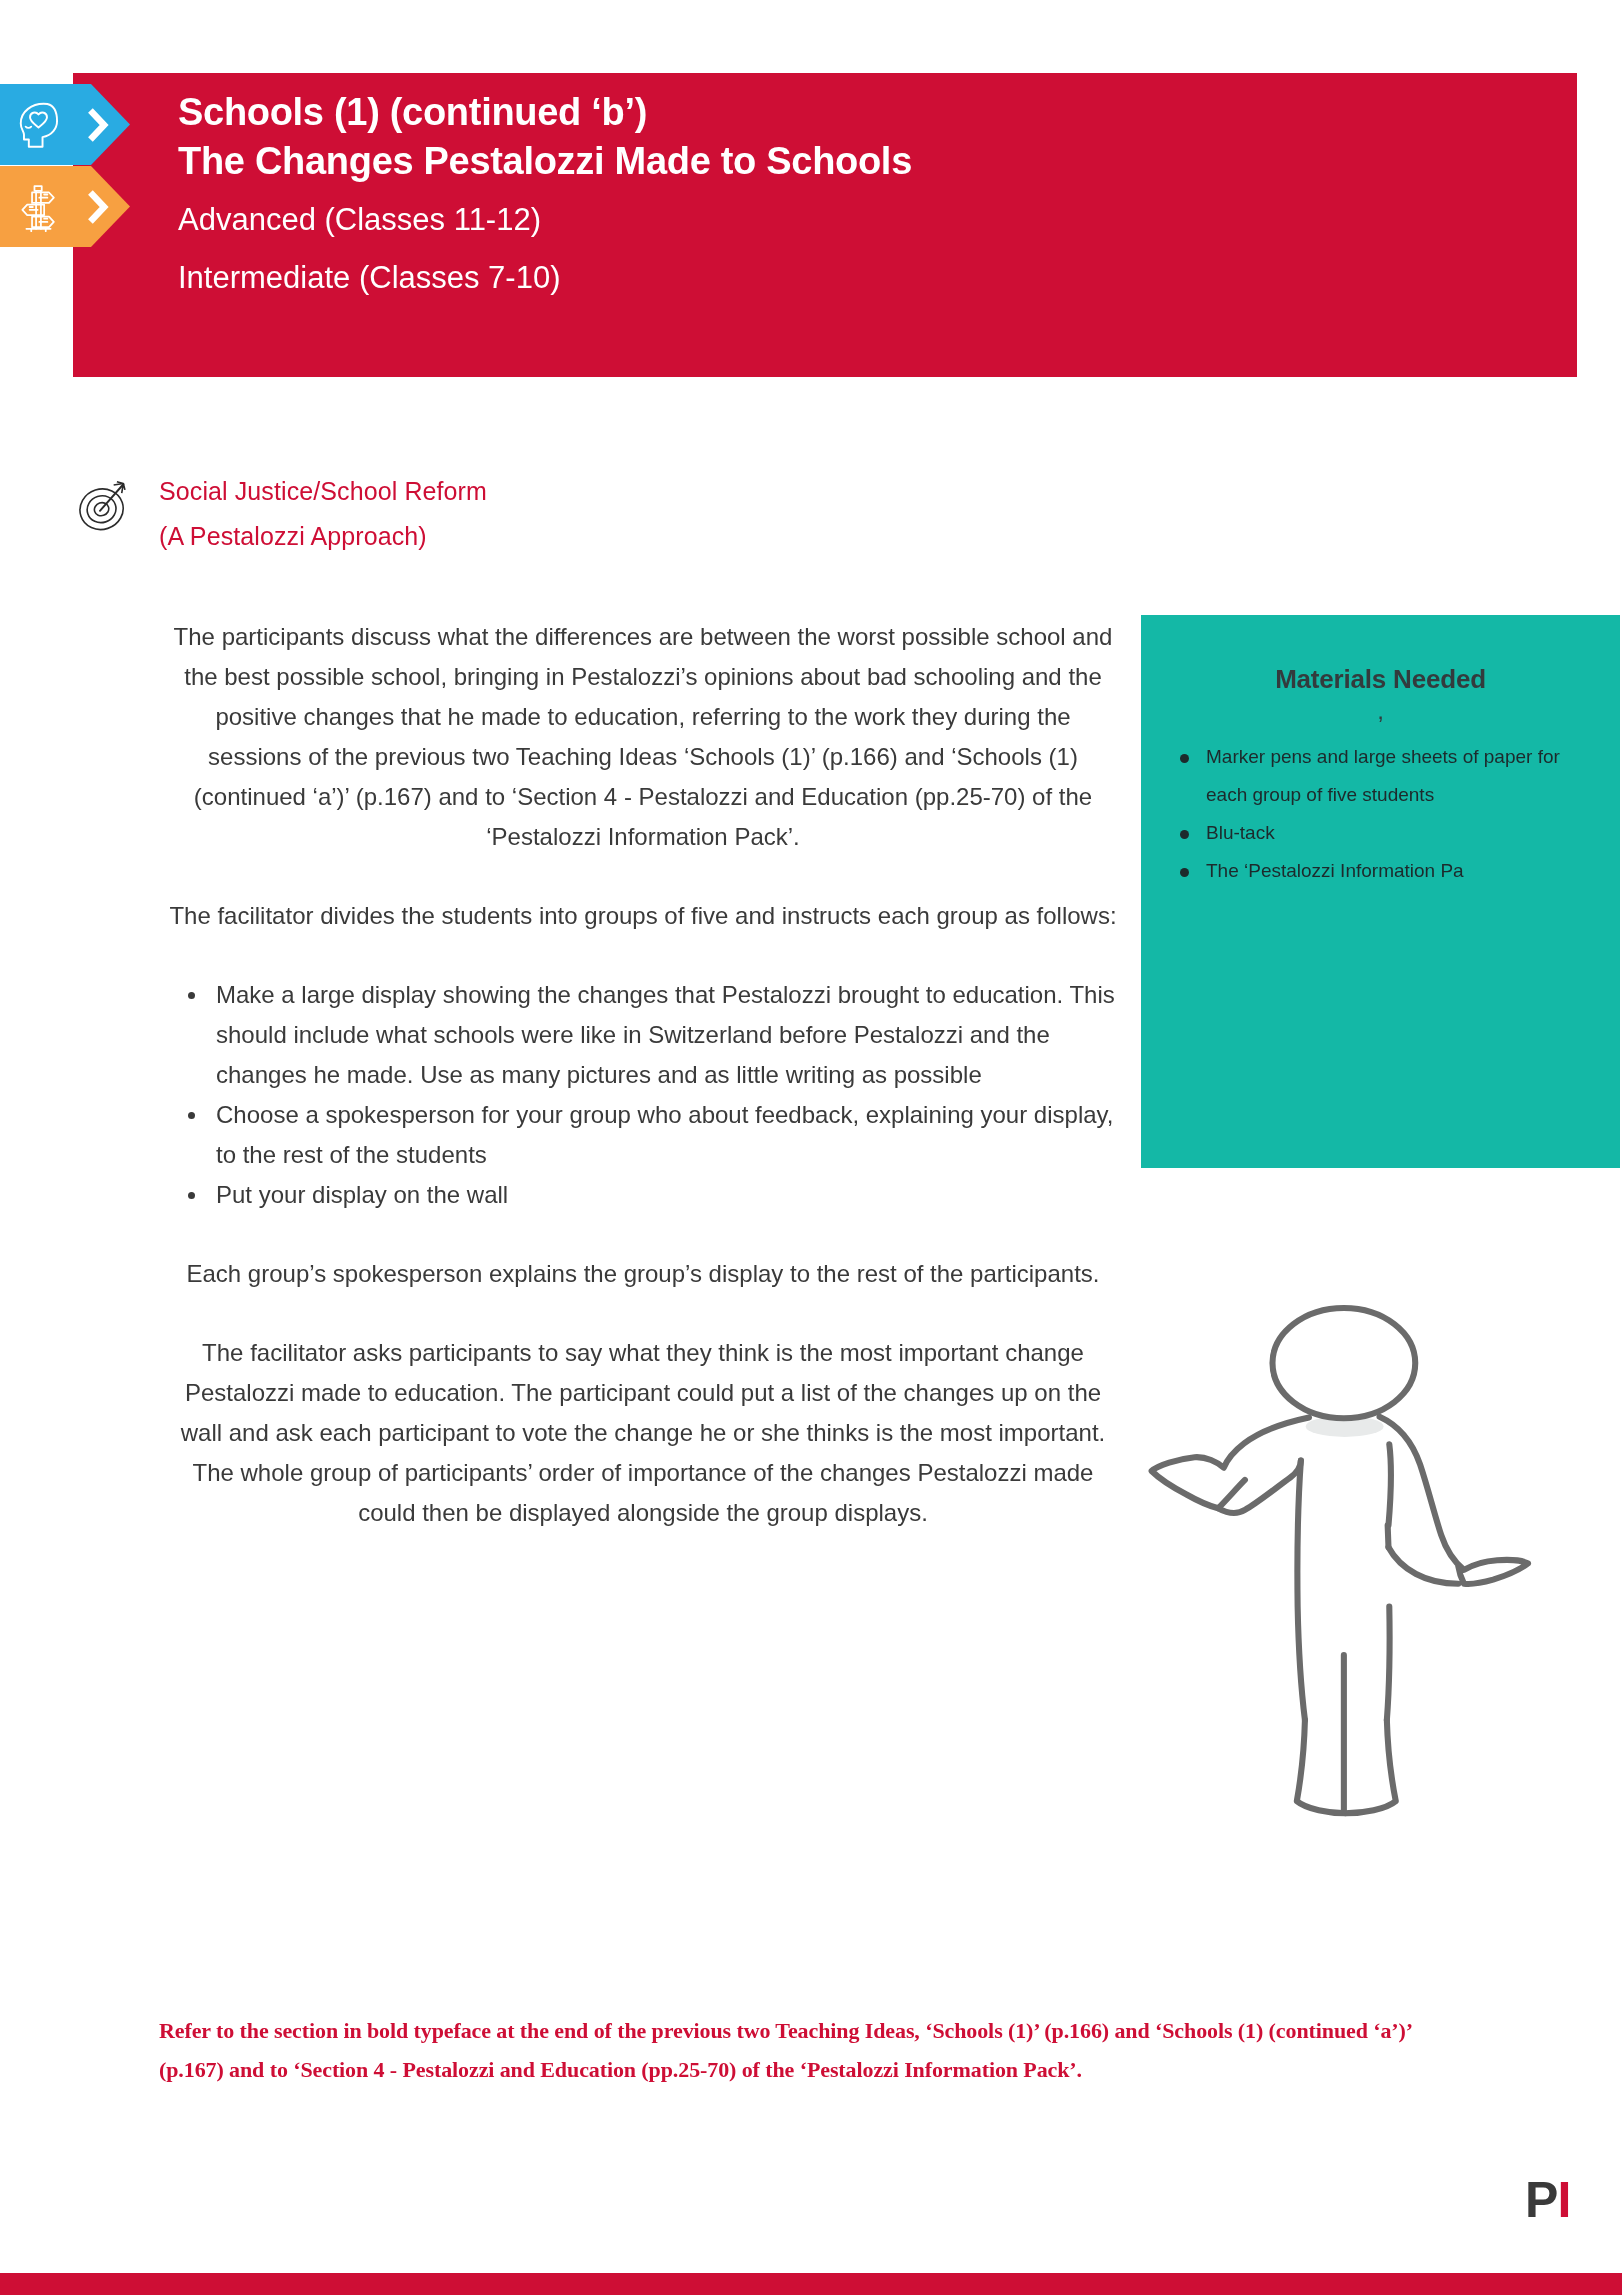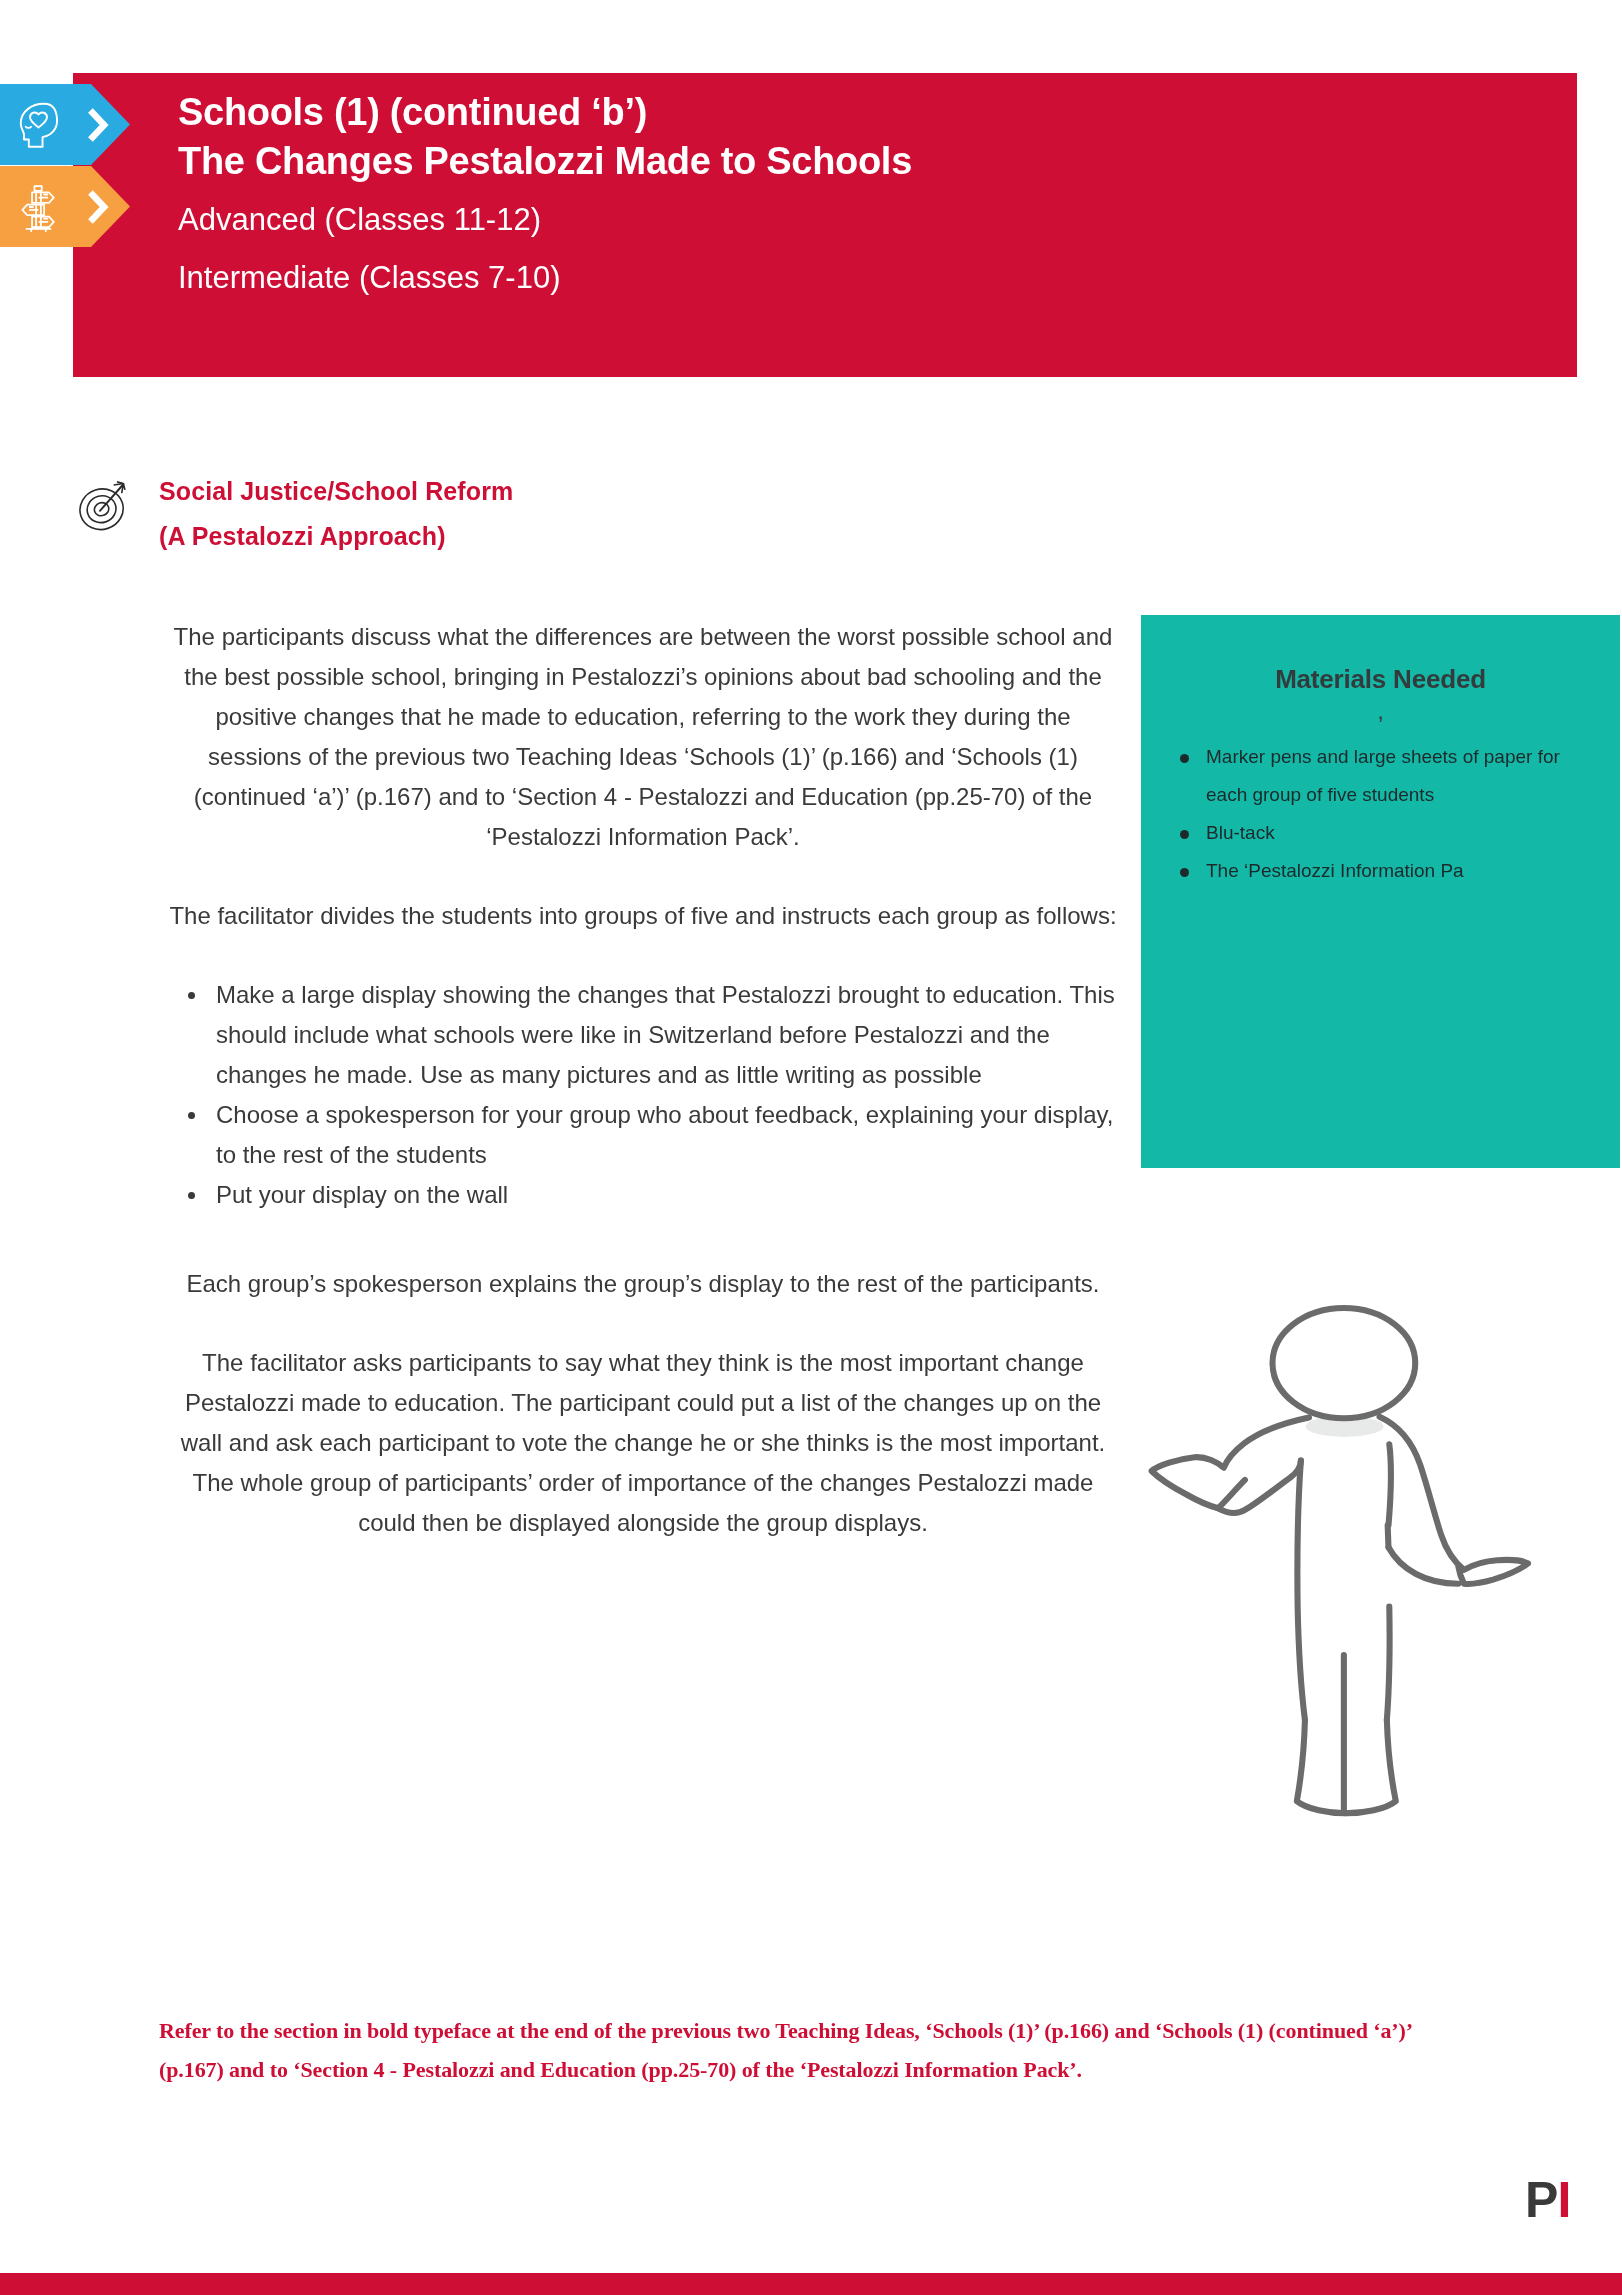--- a/index.html
+++ b/index.html
@@ -79,21 +79,21 @@
   #chev-blue-wrap  { top: 84px; }
   #chev-orange-wrap{ top: 166px; }
 
   
   .section-head {
     position: absolute;
     left: 159px;
     top: 469px;
     color: #ce0e35;
     font-size: 25px;
-    font-weight: bold;
+    font-weight: normal;
     line-height: 45px;
     letter-spacing: 0.1px;
   }
   .target-icon {
     position: absolute;
     left: 75px;
     top: 477px;
     width: 58px;
     height: 58px;
   }
@@ -105,21 +105,21 @@
     top: 617px;
     width: 948px;
     color: #3a3a3a;
     font-size: 24px;
     line-height: 40px;
     font-weight: 300;
   }
   .body-col p { margin: 0 0 39px 0; text-align: center; }
   .body-col p.tight { }
   .body-col ul {
-    margin: 0 0 49px 0;
+    margin: 0 0 39px 0;
     padding-left: 47px;
     list-style: none;
   }
   .body-col ul li {
     position: relative;
     margin-bottom: 0px;
   }
   .body-col ul li::before {
     content: "";
     position: absolute;

